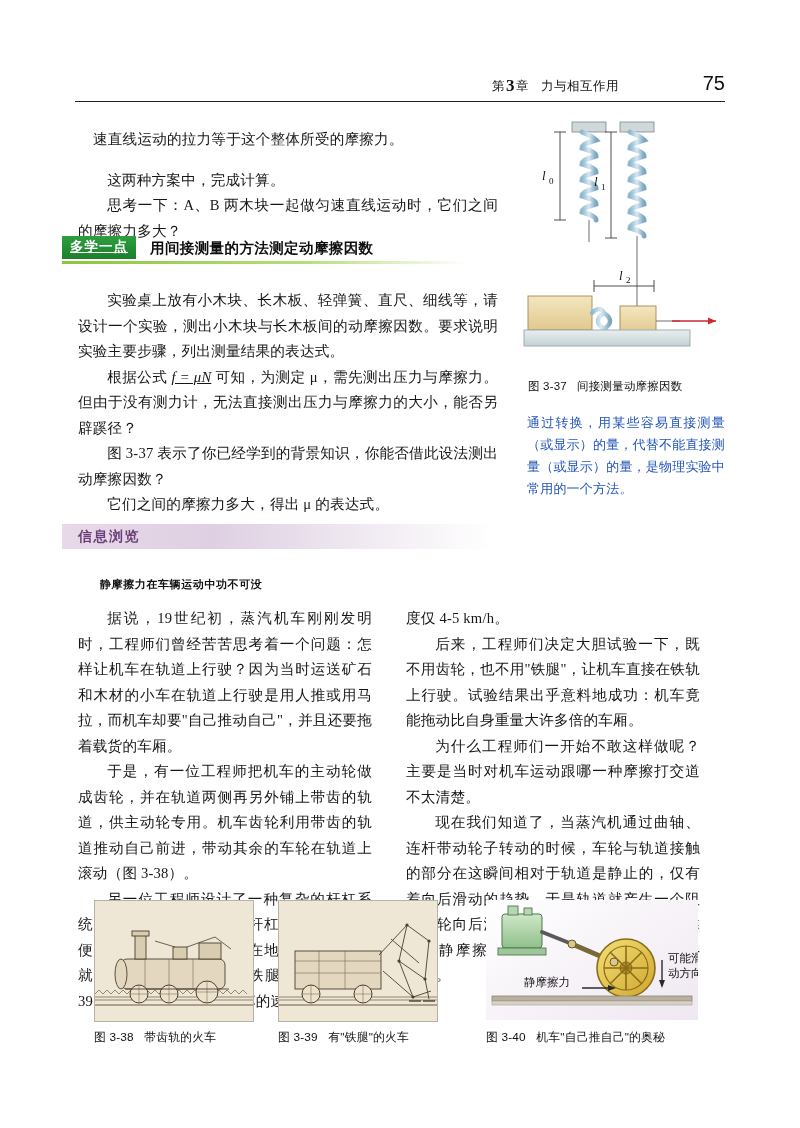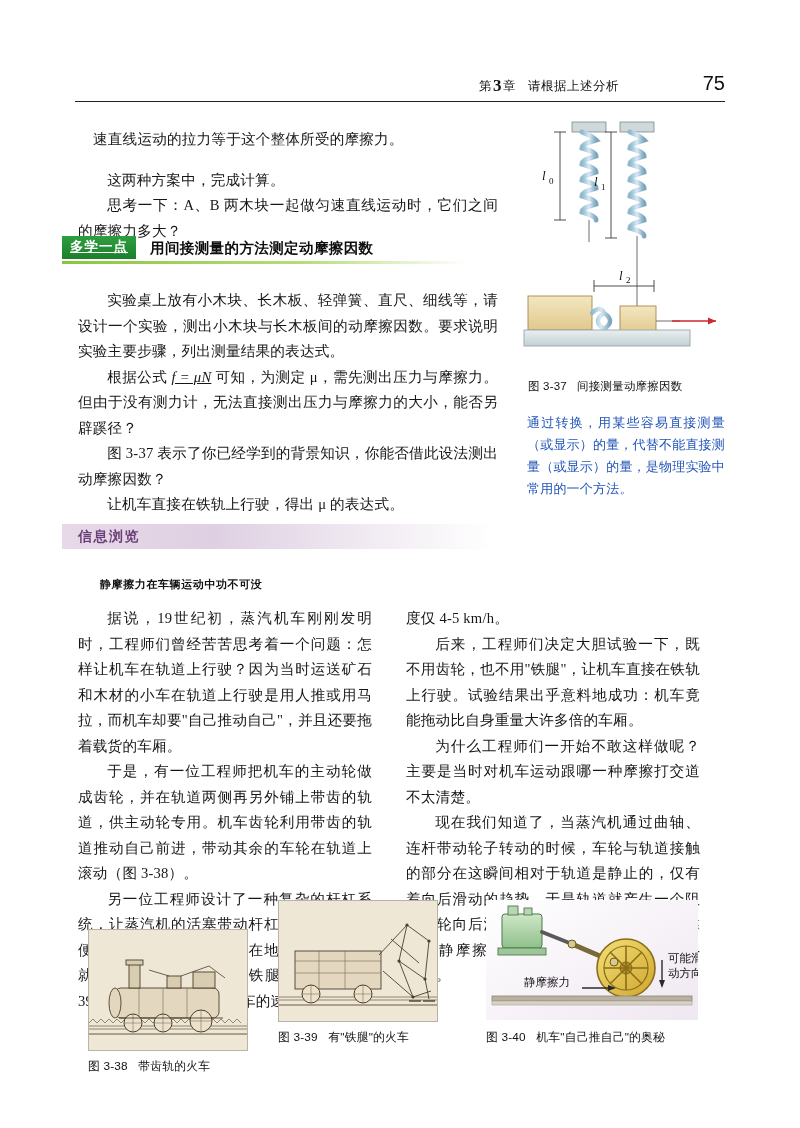--- a/index.html
+++ b/index.html
@@ -153,21 +153,21 @@
   svg { display:block; }
   .lbl-it { font-style: italic; font-family: "Liberation Serif", serif; }
 </style>
 </head>
 <body>
 
 <div class="page">
 
   <div class="header">
     <div class="header-chapter">
-      <span>第</span><span class="big">3</span><span>章</span><span class="sp"></span><span>请根据上述分析</span>
+      <span>第</span><span class="big">3</span><span>章</span><span class="sp"></span><span>力与相互作用</span>
     </div>
     <div class="page-num">75</div>
   </div>
   <div class="header-rule"></div>
 
   <div class="top-left body-text">
     <p style="margin:15px">速直线运动的拉力等于这个整体所受的摩擦力。</p>
     <p style="margin:0" class="ind">这两种方案中，完成计算。</p>
     <p style="margin:0" class="ind">思考一下：A、B 两木块一起做匀速直线运动时，它们之间的摩擦力多大？</p>
   </div>
@@ -252,21 +252,21 @@
   <div class="duoxue-wrap">
     <div class="duoxue-tag">多学一点</div>
     <div class="duoxue-title">用间接测量的方法测定动摩擦因数</div>
     <div class="duoxue-underline"></div>
   </div>
 
   <div class="mid-left body-text">
     <p class="ind">实验桌上放有小木块、长木板、轻弹簧、直尺、细线等，请设计一个实验，测出小木块与长木板间的动摩擦因数。要求说明实验主要步骤，列出测量结果的表达式。</p>
     <p class="ind"><span>根据公式 </span><span class="italic-f">f = μN</span><span> 可知，为测定 μ，需先测出压力与摩擦力。但由于没有测力计，无法直接测出压力与摩擦力的大小，能否另辟蹊径？</span></p>
     <p class="ind">图 3-37 表示了你已经学到的背景知识，你能否借此设法测出动摩擦因数？</p>
-    <p class="ind">让机车直接在铁轨上行驶，得出 μ 的表达式。</p>
+    <p class="ind">它们之间的摩擦力多大，得出 μ 的表达式。</p>
   </div>
 
   <div class="margin-note">通过转换，用某些容易直接测量（或显示）的量，代替不能直接测量（或显示）的量，是物理实验中常用的一个方法。</div>
 
   <div class="info-wrap">
     <div class="info-bar"></div>
     <div class="info-label">信息浏览</div>
   </div>
 
   <div class="art-title">静摩擦力在车辆运动中功不可没</div>
@@ -279,21 +279,21 @@
 
   <div class="col right body-text">
     <p>度仅 4-5 km/h。</p>
     <p class="ind">后来，工程师们决定大胆试验一下，既不用齿轮，也不用"铁腿"，让机车直接在铁轨上行驶。试验结果出乎意料地成功：机车竟能拖动比自身重量大许多倍的车厢。</p>
     <p class="ind">为什么工程师们一开始不敢这样做呢？主要是当时对机车运动跟哪一种摩擦打交道不太清楚。</p>
     <p class="ind">现在我们知道了，当蒸汽机通过曲轴、连杆带动轮子转动的时候，车轮与轨道接触的部分在这瞬间相对于轨道是静止的，仅有着向后滑动的趋势，于是轨道就产生一个阻碍车轮向后滑动的静摩擦力，机车正是依靠这个静摩擦力拖着车辆向前运动的（图3-40）。</p>
   </div>
 
   <div class="figrow">
 
-    <div class="figbox" style="left:10px;margin-top:29px;">
+    <div class="figbox" style="left:16px;">
       <div class="figimg" style="width:160px;height:122px;">
         <svg width="158" height="120" viewBox="0 0 158 120">
           <rect x="0" y="0" width="158" height="120" fill="#efe7d6"></rect>
 
           <line x1="0" y1="104" x2="158" y2="104" stroke="#6b5a43" stroke-width="1"></line>
           <g stroke="#6b5a43" stroke-width="0.7" fill="none">
 
             <line x1="0" y1="99" x2="158" y2="99"></line>
             <line x1="0" y1="96" x2="158" y2="96"></line>
 

